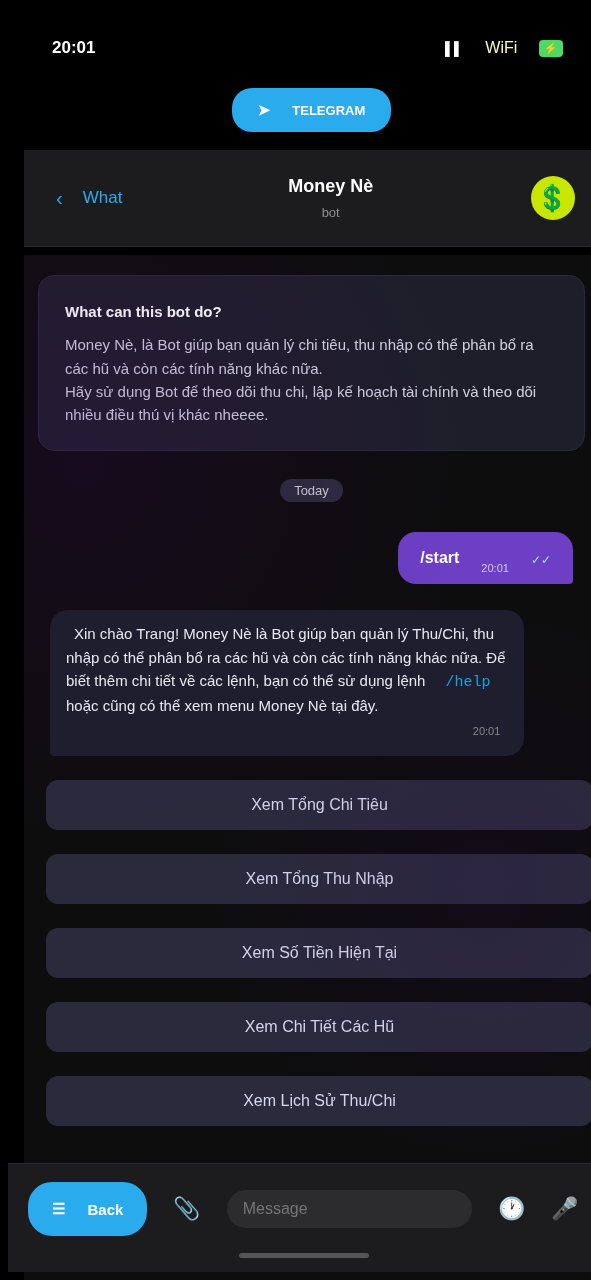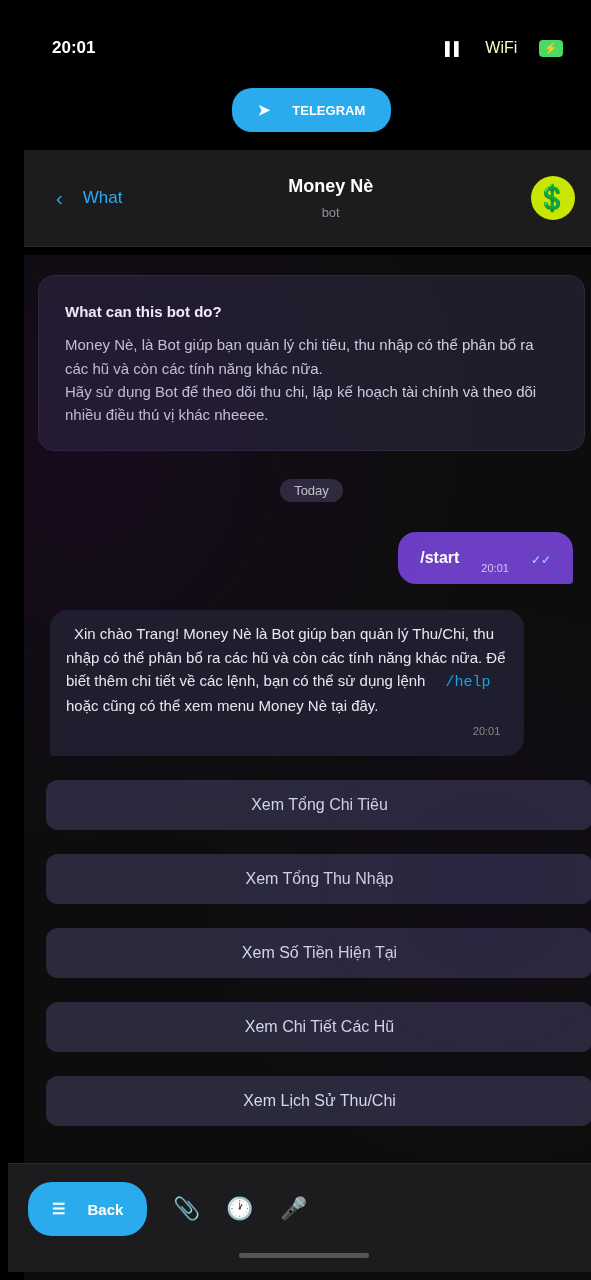--- a/index.html
+++ b/index.html
@@ -360,19 +360,20 @@
 
   <div style="height:140px;"></div>
 </div>
 
 <div class="input-bar">
   <button class="menu-btn">
     <span>☰</span>
     <span>Back</span>
   </button>
   <span class="attach-icon">📎</span>
+  <input class="msg-input" type="text" placeholder="Message" style="">
   <span class="emoji-icon">🕐</span>
   <span class="mic-icon">🎤</span>
 </div>
 
 <div class="home-indicator">
   <div class="home-bar"></div>
 </div>
 
 </body></html>

